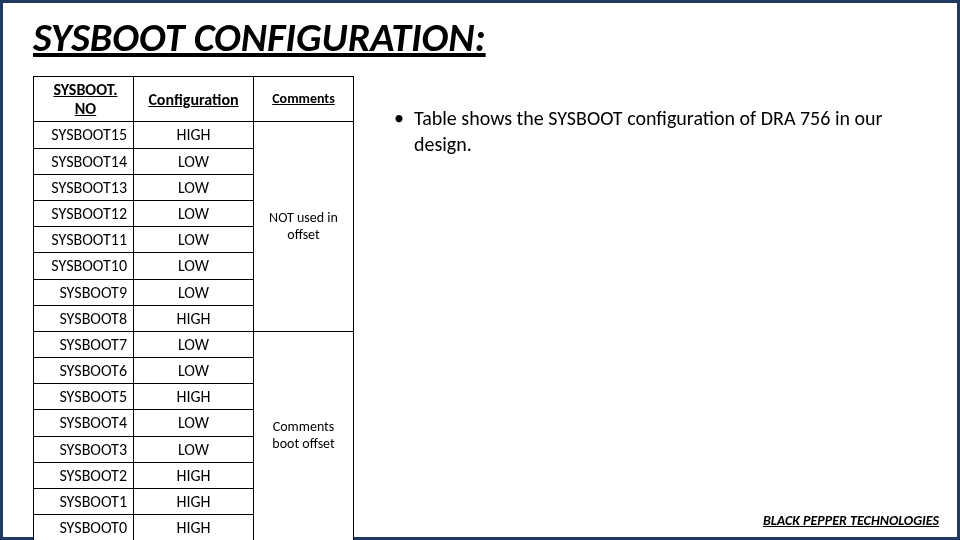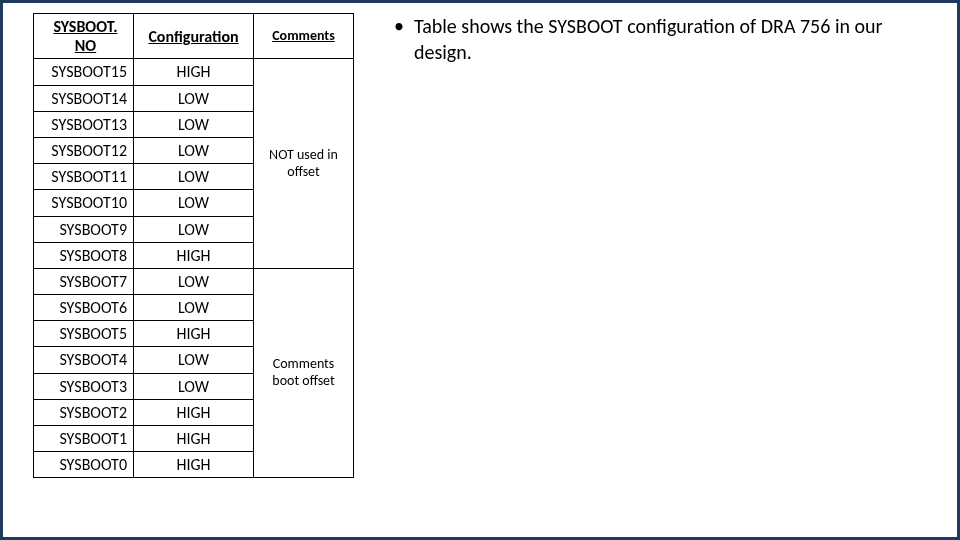--- a/index.html
+++ b/index.html
@@ -49,20 +49,21 @@
   .tbl .c1 { width: 100px; text-align: right; padding-left: 10px; }
   .tbl .c2 { width: 120px; }
   .tbl .c3 { width: 100px; font-size: 14px; }
   .tbl th.c1, .tbl th.c3 { text-align: center; }
   .bullets {
     flex: 1;
     padding-top: 0;
   }
   .bullets ul {
     list-style: none;
+    margin-top: 29px;
   }
   .bullets li {
     font-size: 20px;
     color: #000;
     line-height: 1.3;
     position: relative;
     padding-left: 20px;
   }
   .bullets li::before {
     content: "•";
@@ -80,20 +81,21 @@
     font-style: italic;
     text-decoration: underline;
     color: #000;
   }
 </style>
 </head>
 <body>
 
 <div class="slide">
 
+  <h1 class="title">SYSBOOT CONFIGURATION:</h1>
 
   <div class="content-row">
 
     <table class="tbl">
       <thead>
         <tr>
           <th class="c1">SYSBOOT. NO</th>
           <th class="c2">Configuration</th>
           <th class="c3">Comments</th>
         </tr>
@@ -169,14 +171,15 @@
     </table>
 
     <div class="bullets">
       <ul>
         <li>Table shows the SYSBOOT configuration of DRA 756 in our design.</li>
       </ul>
     </div>
 
   </div>
 
+  <div class="footer-brand">BLACK PEPPER TECHNOLOGIES</div>
 
 </div>
 
 </body></html>

